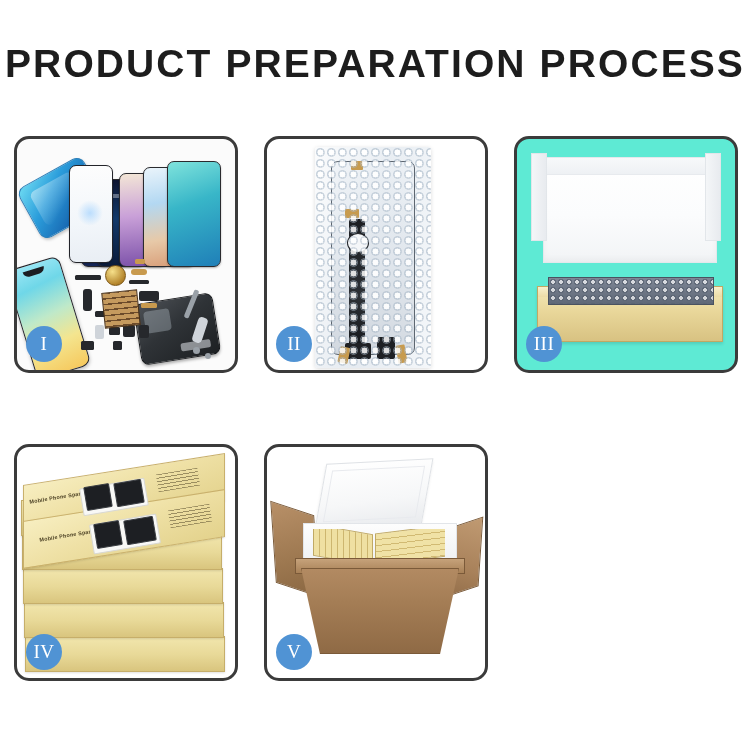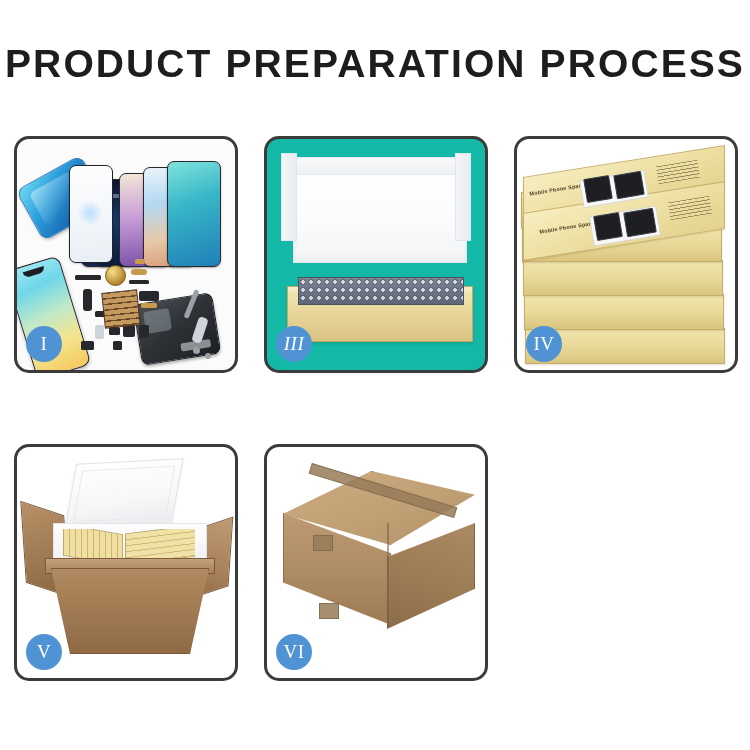--- a/index.html
+++ b/index.html
@@ -298,21 +298,21 @@
   .c2 .bubbles {
     position: absolute;
     inset: 0;
     background:
       radial-gradient(circle at 5.5px 5.5px, rgba(255,255,255,.9) 0 2.8px, rgba(170,185,200,.45) 3.1px 4.3px, rgba(0,0,0,0) 4.6px);
     background-size: 11px 11px;
     opacity: .95;
   }
 
   
-  .c3 { background: #14b8a6; font-style: italic; }
+  .c3 { background: #5eead4; }
   .c3 .lid {
     position: absolute;
     left: 26px; top: 18px;
     width: 172px; height: 104px;
     background: linear-gradient(180deg,#ffffff 0%,#fbfcfd 55%,#f2f4f6 100%);
     border: 1px solid #e4e8ec;
     box-shadow: inset 0 -3px 6px rgba(0,0,0,.04);
   }
   .c3 .lid::before {
     content:"";
@@ -562,20 +562,36 @@
         <div class="part" style="left:96px;top:202px;width:9px;height:9px;"></div>
         <div class="part sl" style="left:172px;top:150px;width:5px;height:30px;border-radius:2px;transform:rotate(22deg);"></div>
         <div class="part lt" style="left:178px;top:178px;width:10px;height:26px;border-radius:4px;transform:rotate(18deg);"></div>
         <div class="part sl" style="left:176px;top:208px;width:7px;height:7px;border-radius:50%;"></div>
         <div class="part sl" style="left:188px;top:214px;width:6px;height:6px;border-radius:50%;"></div>
         <div class="part gd" style="left:118px;top:120px;width:10px;height:5px;"></div>
       </div>
       <div class="badge">I</div>
     </div>
 
+    <div class="cell c2">
+      <div class="cell-media">
+        <div class="bubblebag">
+          <div class="innerpart"></div>
+          <div class="flexcable"></div>
+          <div class="connector" style="left:30px;top:196px;width:26px;height:16px;"></div>
+          <div class="connector" style="left:62px;top:190px;width:18px;height:22px;"></div>
+          <div class="tape" style="left:36px;top:14px;width:12px;height:9px;"></div>
+          <div class="tape" style="left:30px;top:62px;width:14px;height:9px;"></div>
+          <div class="tape" style="left:24px;top:200px;width:10px;height:16px;transform:rotate(12deg);"></div>
+          <div class="tape" style="left:82px;top:198px;width:9px;height:18px;transform:rotate(-10deg);"></div>
+          <div class="bubbles"></div>
+        </div>
+      </div>
+      <div class="badge">II</div>
+    </div>
 
     <div class="cell c3">
       <div class="cell-media">
         <div class="lid"></div>
         <div class="lid-wingL"></div>
         <div class="lid-wingR"></div>
         <div class="tray">
           <div class="tray-lip"></div>
           <div class="tray-inner"></div>
         </div>
@@ -619,27 +635,15 @@
         <div class="yboxes">
           <div class="ycol a"></div>
           <div class="ycol b"></div>
         </div>
         <div class="cartonrim"></div>
         <div class="cartonbody"></div>
       </div>
       <div class="badge">V</div>
     </div>
 
-    <div class="cell c6">
-      <div class="cell-media">
-        <div class="ctop"></div>
-        <div class="cfrontL"></div>
-        <div class="cfrontR"></div>
-        <div class="tapestrip" style="left:40px;top:38px;width:150px;height:9px;transform:rotate(17deg);"></div>
-        <div class="tapestrip" style="left:46px;top:88px;width:18px;height:14px;"></div>
-        <div class="tapestrip" style="left:52px;top:156px;width:18px;height:14px;"></div>
-        <div class="seam" style="left:120px;top:76px;width:1.5px;height:104px;"></div>
-      </div>
-      <div class="badge">VI</div>
-    </div>
 
   </div>
 </div>
 
 </body></html>

